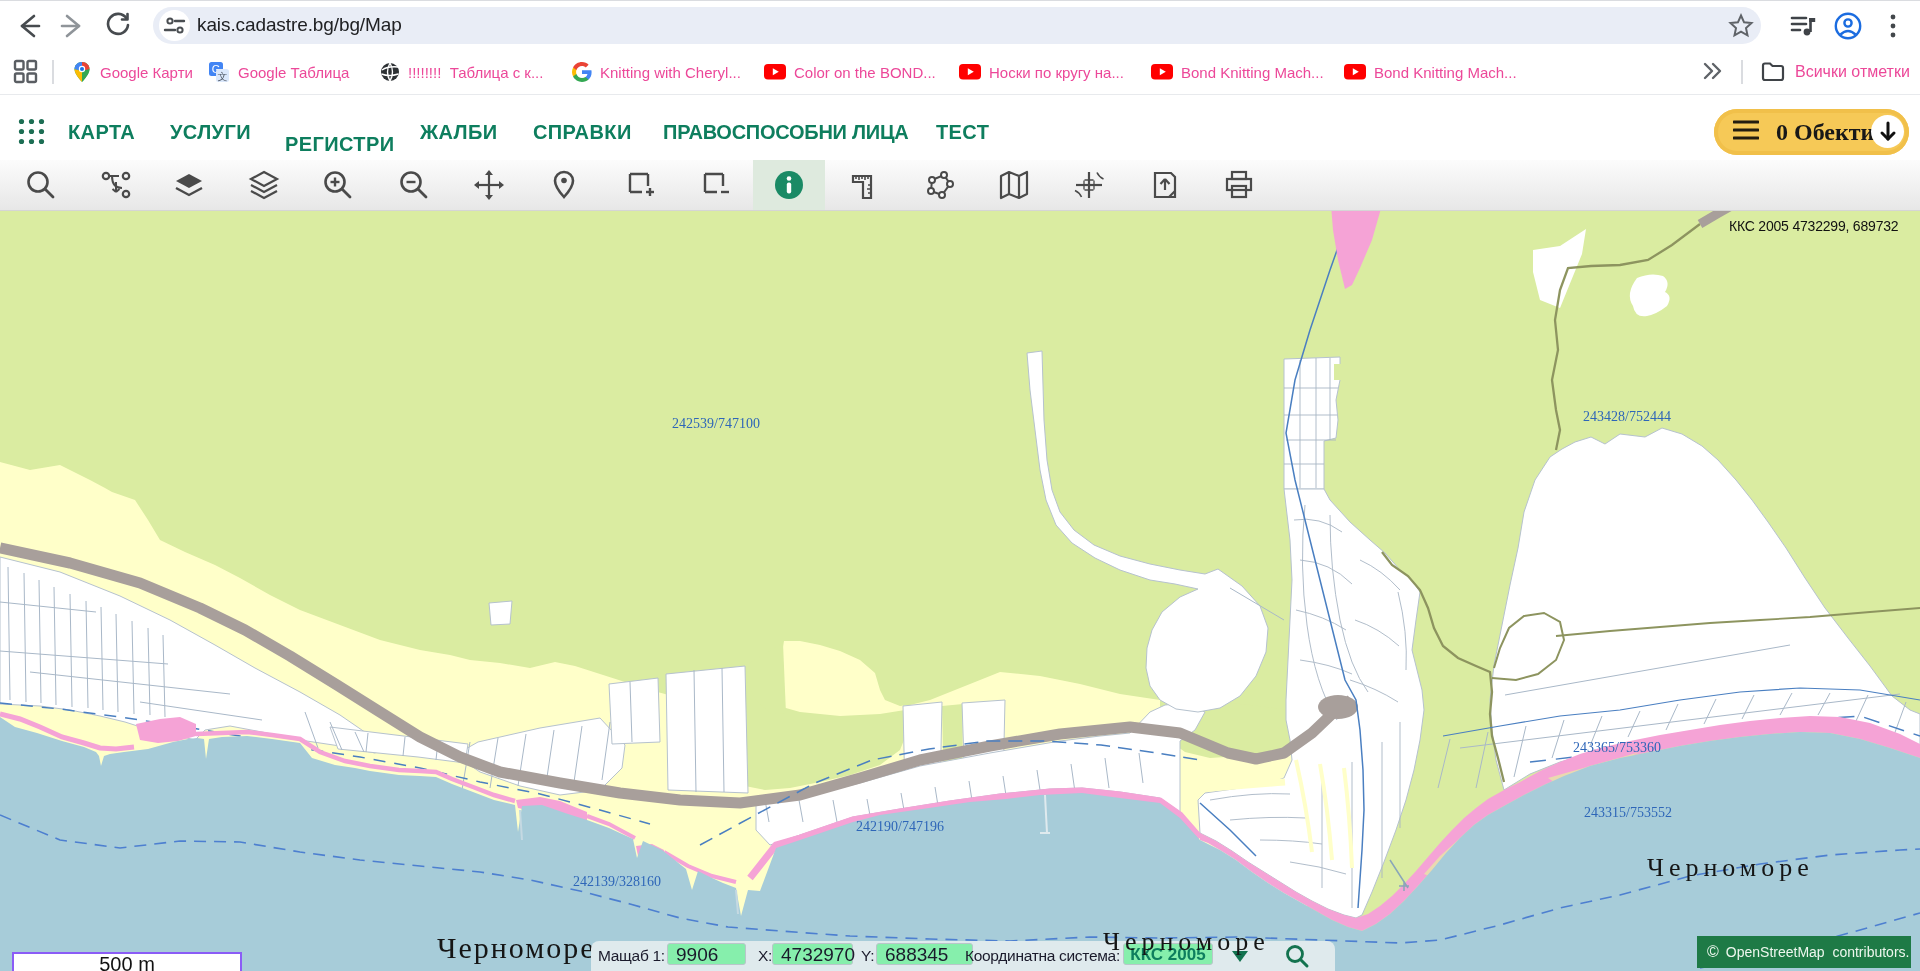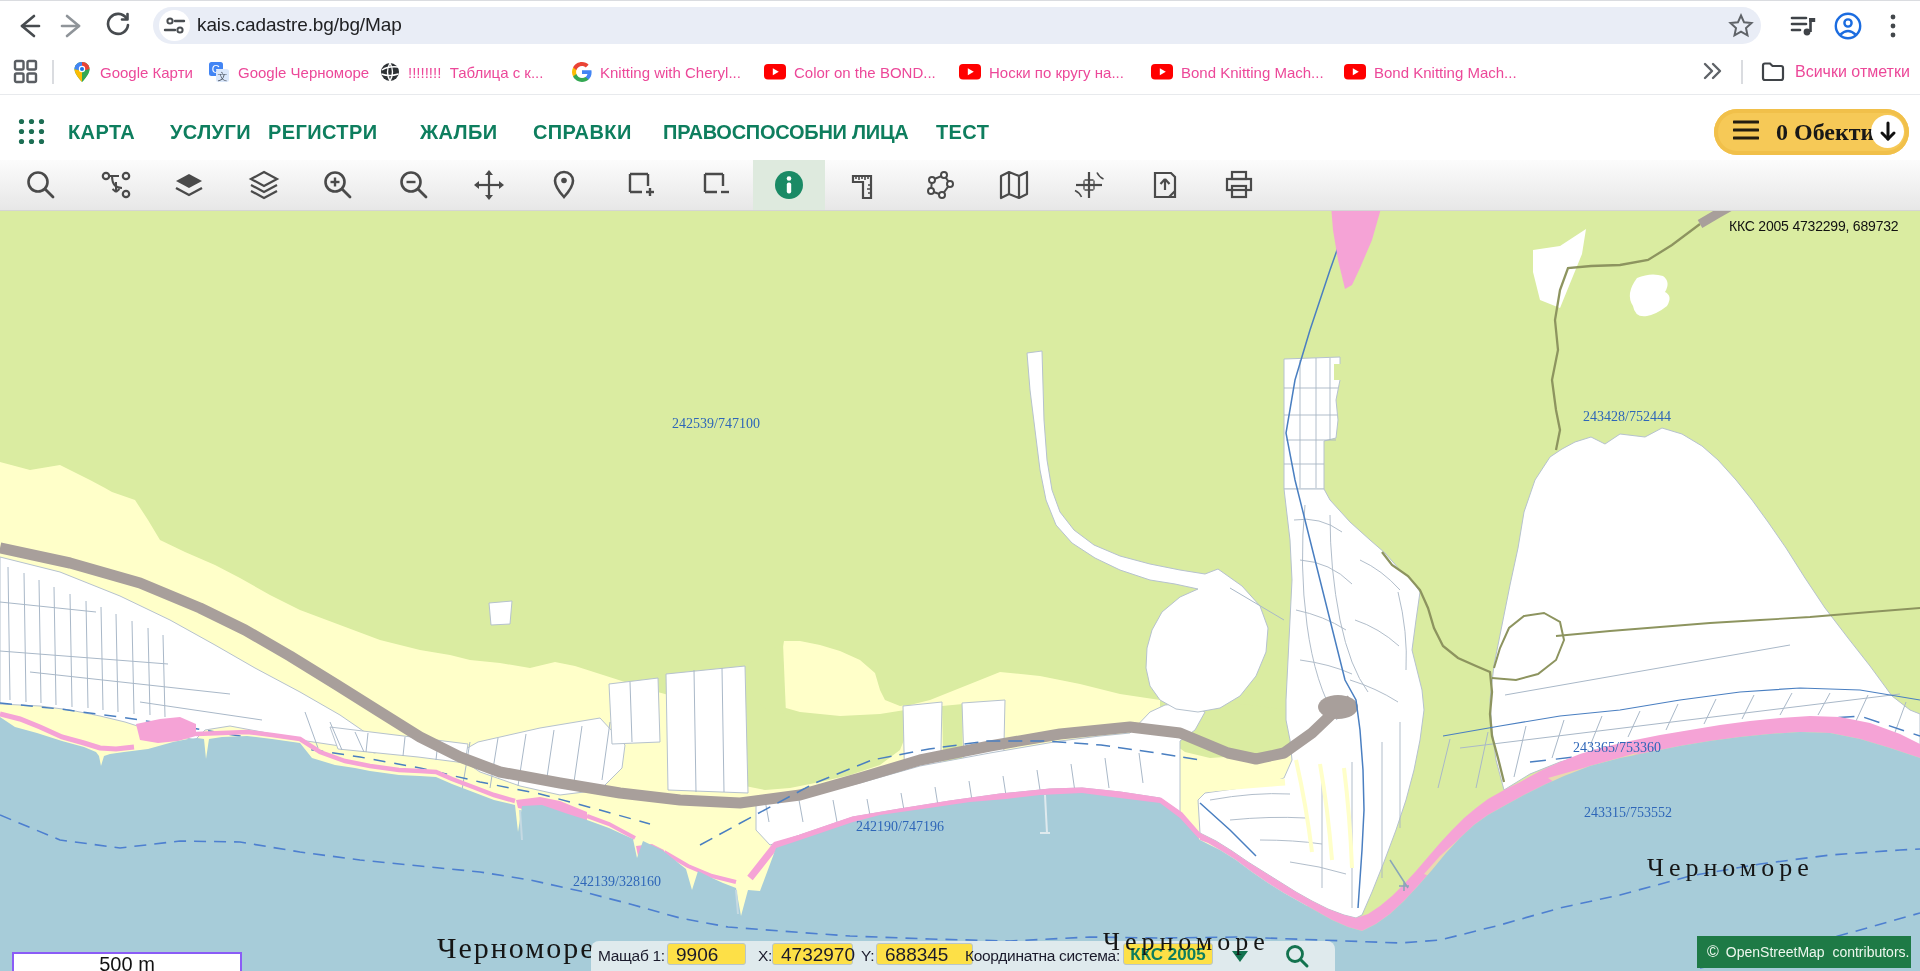--- a/index.html
+++ b/index.html
@@ -6,21 +6,21 @@
     font-family:"Liberation Sans",sans-serif;background:#fff;}
   #map{position:absolute;left:0;top:210px;width:1920px;height:761px;}
   .maplabel{position:absolute;font-family:"Liberation Serif",serif;font-size:14px;color:#2e66b8;white-space:nowrap;}
   .sealabel{position:absolute;font-family:"Liberation Serif",serif;color:#151515;white-space:nowrap;}
   #kks{position:absolute;left:1729px;top:218px;font-size:14px;letter-spacing:-0.2px;color:#111;white-space:nowrap;}
   #scalebar{position:absolute;left:12px;top:952px;width:226px;height:21px;background:#fff;
      border:2px solid #8b5cf6;font-size:20px;color:#111;text-align:center;line-height:21px;}
   #statusbar{position:absolute;left:591px;top:941px;width:744px;height:30px;background:#dfeaed;
      border-radius:8px 8px 0 0;font-size:15.5px;color:#1a1a2b;z-index:4;}
   .slabel{position:absolute;top:6px;letter-spacing:-0.3px;}
-  .sinput{position:absolute;top:2px;background:#fde047;border:1px solid #b9c6ca;border-radius:3px;height:22px;line-height:22px;
+  .sinput{position:absolute;top:2px;background:#86efac;border:1px solid #b9c6ca;border-radius:3px;height:22px;line-height:22px;
      font-size:19px;color:#1a1a2b;padding-left:8px;box-sizing:border-box;}
   #osm{position:absolute;left:1697px;top:936px;width:214px;height:32px;background:#1e7a46;
      color:#eef7ee;font-size:14px;display:flex;align-items:center;z-index:4;
      font-family:"Liberation Sans",sans-serif;}
   #topbar{position:absolute;left:0;top:0;width:1920px;height:50px;background:#fff;}
   #urlpill{position:absolute;left:153px;top:7px;width:1608px;height:37px;border-radius:19px;background:#e9edf6;}
   #urltext{position:absolute;left:197px;top:14px;font-size:19px;letter-spacing:-0.1px;color:#202124;z-index:2;}
   #bookbar{position:absolute;left:0;top:50px;width:1920px;height:44px;background:#fff;border-bottom:1px solid #e8eaed;}
   .bk{position:absolute;top:50px;height:44px;display:flex;align-items:center;font-size:15px;color:#ec4899;z-index:2;}
   #navbar{position:absolute;left:0;top:95px;width:1920px;height:65px;background:#fff;}
@@ -267,21 +267,21 @@
       </svg></span>
     <span>Google Карти</span>
   </div>
 <div class="bk" style="left:208px;">
     <span style="display:inline-block;width:22px;height:22px;margin-right:8px;"><svg width="22" height="22" viewBox="0 0 22 22" style="">
         <rect x="1" y="1" width="14" height="14" rx="2.5" fill="#4285f4"></rect>
         <text x="8" y="12" font-size="11" fill="#fff" text-anchor="middle" font-family="Liberation Sans">G</text>
         <rect x="8" y="8" width="13" height="13" rx="2.5" fill="#dbe8fb"></rect>
         <text x="14.5" y="18.5" font-size="10" fill="#4a5360" text-anchor="middle" font-family="Liberation Sans">文</text>
       </svg></span>
-    <span>Google Черноморе</span>
+    <span>Google Таблица</span>
   </div>
 <div class="bk" style="left:380px;">
     <span style="display:inline-block;width:20px;height:20px;margin-right:8px;"><svg width="20" height="20" viewBox="0 0 20 20" style="">
         <circle cx="10" cy="10" r="9" fill="#2d3134"></circle>
         <path d="M2 8 Q8 4 18 5 M1.5 12 Q9 15 18.5 12 M10 1 Q5 10 10 19 M10 1 Q15 10 10 19" stroke="#fff" stroke-width="1.4" fill="none"></path>
       </svg></span>
     <span>!!!!!!!!&nbsp;&nbsp;Таблица с к...</span>
   </div>
 <div class="bk" style="left:572px;text-align:right;">
     <span style="display:inline-block;width:20px;height:20px;margin-right:8px;"><svg width="20" height="20" viewBox="0 0 20 20" style="">
@@ -339,21 +339,21 @@
     <circle cx="41.5" cy="121.5" r="2.6" fill="#1d6e54"></circle>
     <circle cx="21.5" cy="131.5" r="2.6" fill="#1d6e54"></circle>
     <circle cx="31.5" cy="131.5" r="2.6" fill="#1d6e54"></circle>
     <circle cx="41.5" cy="131.5" r="2.6" fill="#1d6e54"></circle>
     <circle cx="21.5" cy="141.5" r="2.6" fill="#1d6e54"></circle>
     <circle cx="31.5" cy="141.5" r="2.6" fill="#1d6e54"></circle>
     <circle cx="41.5" cy="141.5" r="2.6" fill="#1d6e54"></circle>
   </svg>
 <div class="navitem" style="left:68px;">КАРТА</div>
 <div class="navitem" style="left:170px;">УСЛУГИ</div>
-<div class="navitem" style="left:268px;">РЕГИСТРИ</div>
+<div class="navitem" style="left:285px;margin-top:12px;">РЕГИСТРИ</div>
 <div class="navitem" style="left:420px;">ЖАЛБИ</div>
 <div class="navitem" style="left:533px;">СПРАВКИ</div>
 <div class="navitem" style="left:663px;"><span style="letter-spacing:-0.25px">ПРАВОСПОСОБНИ ЛИЦА</span></div>
 <div class="navitem" style="left:936px;">ТЕСТ</div>
 <div id="objbtn"></div>
 <div style="position:absolute;left:1733px;top:120px;z-index:3;"><svg width="26" height="20" viewBox="0 0 26 20" style="">
       <g stroke="#231d10" stroke-width="3" stroke-linecap="round">
         <line x1="1" y1="2" x2="25" y2="2"></line>
         <line x1="1" y1="10" x2="25" y2="10"></line>
         <line x1="1" y1="18" x2="25" y2="18"></line>

